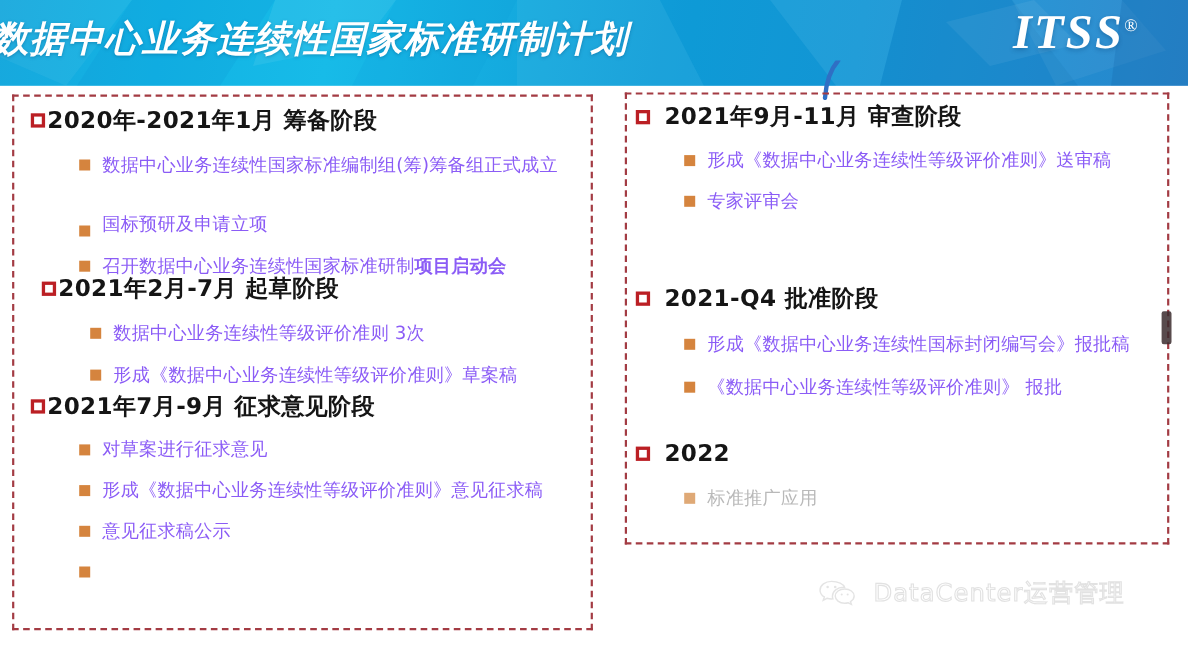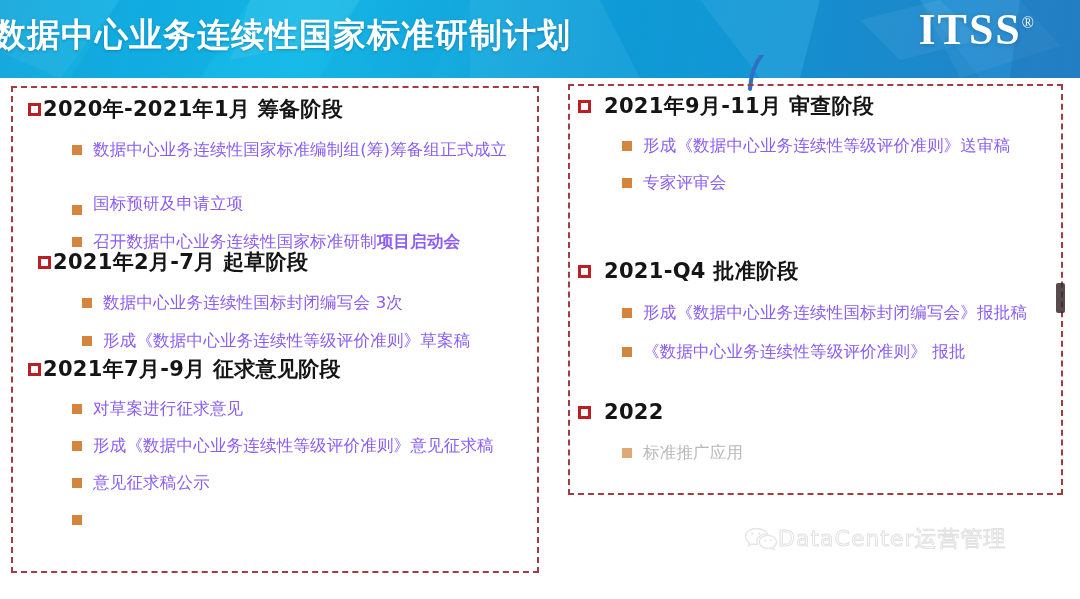--- a/index.html
+++ b/index.html
@@ -26,20 +26,21 @@
     background: linear-gradient(100deg,
         #17a8dd 0%,
         #12b3e4 14%,
         #17bbe8 28%,
         #14a9de 44%,
         #0f9cd8 58%,
         #1597d6 72%,
         #1f8fd2 86%,
         #2a86cb 100%);
     overflow: hidden;
+    font-style: italic;
   }
   .banner-facets {
     position: absolute;
     inset: 0;
     width: 100%;
     height: 100%;
   }
   .banner-title {
     position: absolute;
     left: -7px;
@@ -161,21 +162,21 @@
   
   .watermark {
     position: absolute;
     left: 744px;
     top: 524px;
     display: flex;
     align-items: center;
     pointer-events: none;
   }
   .watermark .wm-text {
-    margin-left: 0;
+    margin-left: 16px;
     font-size: 22px;
     color: transparent;
     -webkit-text-stroke: 1px #e2e2e2;
     font-family: "DejaVu Sans", "Liberation Sans", sans-serif;
     letter-spacing: 1px;
     white-space: nowrap;
   }
 
   
   .edge-marker {
@@ -242,21 +243,21 @@
 </div>
 
 <div class="phase gap-0" style="left:38px; top:248px; width:500px;">
   <div class="phase-head">
     <span class="sq-hollow"></span>
     <span class="head-text">2021年2月-7月 起草阶段</span>
   </div>
   <ul class="bullets">
     <li class="bullet" style="margin-top:16px; margin-left:44px;">
       <span class="sq-solid"></span>
-      <span class="b-text">数据中心业务连续性国标封闭编写会 3次</span>
+      <span class="b-text">数据中心业务连续性等级评价准则 3次</span>
     </li>
     <li class="bullet" style="margin-top:16px; margin-left:44px;">
       <span class="sq-solid"></span>
       <span class="b-text">形成《数据中心业务连续性等级评价准则》草案稿</span>
     </li>
   </ul>
 </div>
 
 <div class="phase gap-0" style="left:28px; top:355px; width:500px;">
   <div class="phase-head">

